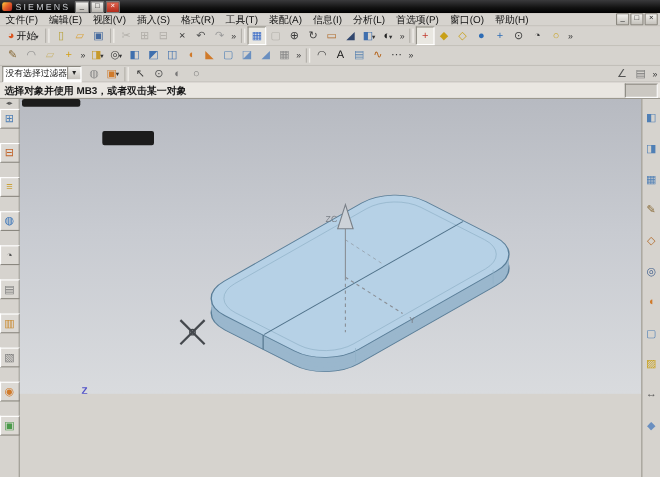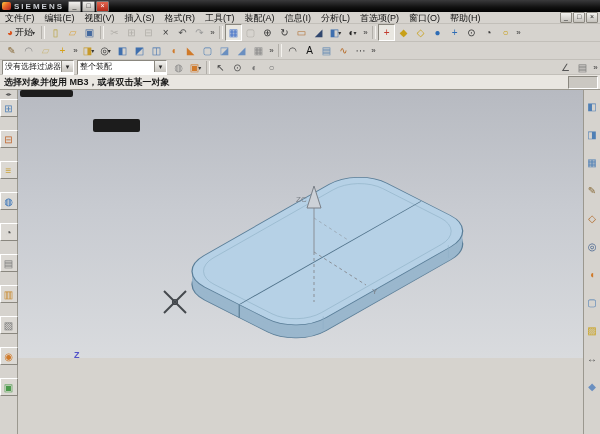--- a/index.html
+++ b/index.html
@@ -6,21 +6,21 @@
   body{font-family:"Liberation Sans",sans-serif;}
   .app{position:relative;width:600px;height:434px;background:#d6d3ce;overflow:hidden;
        font-family:"Liberation Sans",sans-serif;}
   
   .titlebar{position:absolute;left:0;top:0;width:600px;height:12px;
     background:linear-gradient(180deg,#3a3a3c,#111 60%,#000);display:flex;align-items:center;
     color:#e8e8e8;font-size:8px;}
   .nx-logo{width:9px;height:8px;margin:0 3px 0 2px;border-radius:2px;
     background:linear-gradient(135deg,#ffcf3d 0%,#e8662a 45%,#b02020 100%);flex:0 0 auto;}
   .title-text{white-space:nowrap;overflow:hidden;flex:1 1 auto;letter-spacing:.2px;}
-  .brand{color:#c9ccd1;font-weight:bold;font-size:8px;letter-spacing:2px;margin-right:4px;}
+  .brand{color:#c9ccd1;font-weight:normal;font-size:8px;letter-spacing:2px;margin-right:4px;}
   .winbtns{display:flex;gap:1px;margin-right:2px;}
   .winbtn{width:11px;height:9px;font-size:7px;line-height:8px;text-align:center;color:#222;
     background:linear-gradient(180deg,#f2f1ee,#b9b6b0);border:1px solid #777;border-radius:1px;}
   .winbtn.close{background:linear-gradient(180deg,#e2654f,#b32a1a);color:#fff;}
   
   .menubar{position:absolute;left:0;top:12px;width:600px;height:12px;background:#d6d3ce;
     display:flex;align-items:center;font-size:9px;color:#111;border-bottom:1px solid #c2bfb9;box-sizing:border-box;}
   .menu-item{padding:0 5px;height:12px;line-height:12px;white-space:nowrap;}
   .mdi-btns{margin-left:auto;display:flex;gap:1px;margin-right:2px;}
   .mdi-btn{width:10px;height:9px;font-size:7px;line-height:8px;text-align:center;color:#222;
@@ -272,24 +272,20 @@
         <span class="glyph" style="color: rgb(58, 58, 58);">⋯</span>
       </span>
       <span class="tb-overflow">»</span>
     </div>
 
   <div class="selbar">
     <span class="combo filter">
       <span class="combo-val">没有选择过滤器</span>
       <span class="combo-btn">▾</span>
     </span>
-    <span class="combo scope">
-      <span class="combo-val">整个装配</span>
-      <span class="combo-btn">▾</span>
-    </span>
     <span class="selicons">
         <span class="tb-icon">
           <span class="glyph" style="color: rgb(136, 136, 136);">◍</span>
         </span>
         <span class="tb-icon">
           <span class="glyph" style="color: rgb(208, 122, 42);">▣</span>
           <span class="caret">▾</span>
         </span>
         <span class="tb-sep"></span>
         <span class="tb-icon">

